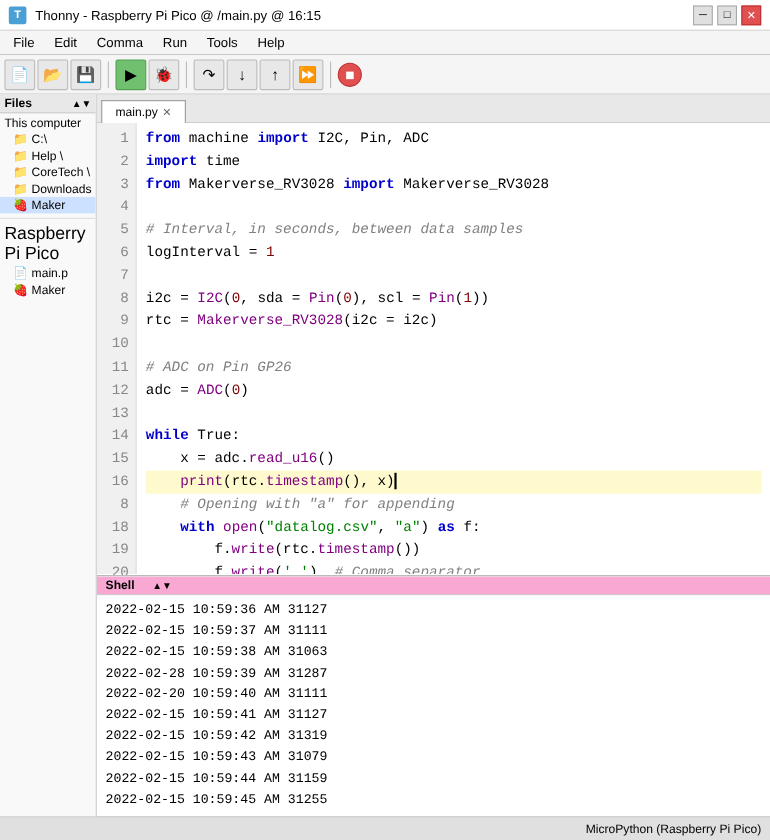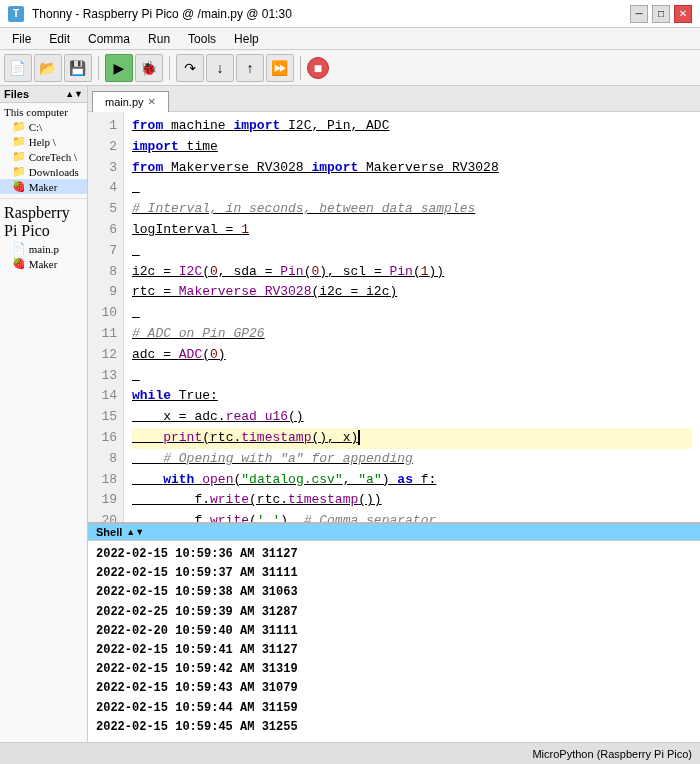--- a/index.html
+++ b/index.html
@@ -126,21 +126,20 @@
       padding: 2px 4px;
       background: #e8e8e8;
       border-bottom: 1px solid #ccc;
       font-size: 11px;
       font-weight: bold;
     }
     .file-tree {
       overflow-y: auto;
       flex: 1;
       padding: 2px 0;
-      font-family: Liberation Serif, serif;
     }
     .tree-item {
       padding: 1px 4px;
       font-size: 11px;
       cursor: pointer;
       display: flex;
       align-items: center;
       gap: 3px;
     }
     .tree-item.selected { background: #cce0ff; }
@@ -212,59 +211,58 @@
     .line-number {
       display: block;
       line-height: 1.6;
     }
     .code-content {
       padding: 4px 8px;
       flex: 1;
       line-height: 1.6;
       white-space: pre;
       overflow-x: auto;
-      text-decoration: underline;
     }
     .code-line {
       display: block;
       line-height: 1.6;
       min-height: 20px;
     }
     .code-line.highlighted {
       background: #fffacd;
     }                          
 
     
     .shell-area {
       height: 220px;
       border-top: 2px solid #bbb;
       background: #fff;
       display: flex;
       flex-direction: column;
       overflow: hidden;
     }
     .shell-header {
-      background: #7dd3fc;
+      background: #f9a8d4;
       border-bottom: 1px solid #ccc;
       padding: 2px 8px;
       font-size: 11px;
       font-weight: bold;
       display: flex;
       align-items: center;
-      gap: 4px;
+      gap: 16px;
     }
     .shell-content {
       flex: 1;
       overflow-y: auto;
       padding: 4px 8px;
       font-family: 'Consolas', 'Courier New', monospace;
       font-size: 12px;
       line-height: 1.6;
     }
-    .shell-line { display: block; font-weight: bold; }
+    .shell-line { display: block; }
 
     
     .status-bar {
       background: #e0e0e0;
       border-top: 1px solid #ccc;
       display: flex;
       align-items: center;
       justify-content: flex-end;
       padding: 0 8px;
       height: 22px;
@@ -275,21 +273,21 @@
     ::-webkit-scrollbar { width: 10px; height: 10px; }
     ::-webkit-scrollbar-track { background: #f0f0f0; }
     ::-webkit-scrollbar-thumb { background: #bbb; border-radius: 2px; }
   </style>
 </head>
 <body>
 
 <div class="title-bar">
   <div class="title-bar-left">
     <div class="title-icon">T</div>
-    <span class="title-text">Thonny - Raspberry Pi Pico @ /main.py @ 01:30</span>
+    <span class="title-text">Thonny - Raspberry Pi Pico @ /main.py @ 16:15</span>
   </div>
   <div class="title-controls">
     <div class="title-btn">─</div>
     <div class="title-btn">□</div>
     <div class="title-btn close">✕</div>
   </div>
 </div>
 
 <div class="menu-bar">
 <div class="menu-item">File</div>
@@ -401,21 +399,21 @@
 
       <div class="shell-area">
         <div class="shell-header">
           <span>Shell</span>
           <span style="font-size:9px;">▲▼</span>
         </div>
         <div class="shell-content" id="shell-content">
             <span class="shell-line">2022-02-15  10:59:36  AM  31127</span>
             <span class="shell-line">2022-02-15  10:59:37  AM  31111</span>
             <span class="shell-line">2022-02-15  10:59:38  AM  31063</span>
-            <span class="shell-line">2022-02-25  10:59:39  AM  31287</span>
+            <span class="shell-line">2022-02-28  10:59:39  AM  31287</span>
             <span class="shell-line">2022-02-20  10:59:40  AM  31111</span>
             <span class="shell-line">2022-02-15  10:59:41  AM  31127</span>
             <span class="shell-line">2022-02-15  10:59:42  AM  31319</span>
             <span class="shell-line">2022-02-15  10:59:43  AM  31079</span>
             <span class="shell-line">2022-02-15  10:59:44  AM  31159</span>
             <span class="shell-line">2022-02-15  10:59:45  AM  31255</span>
           </div>
       </div>
     </div>
   </div>

